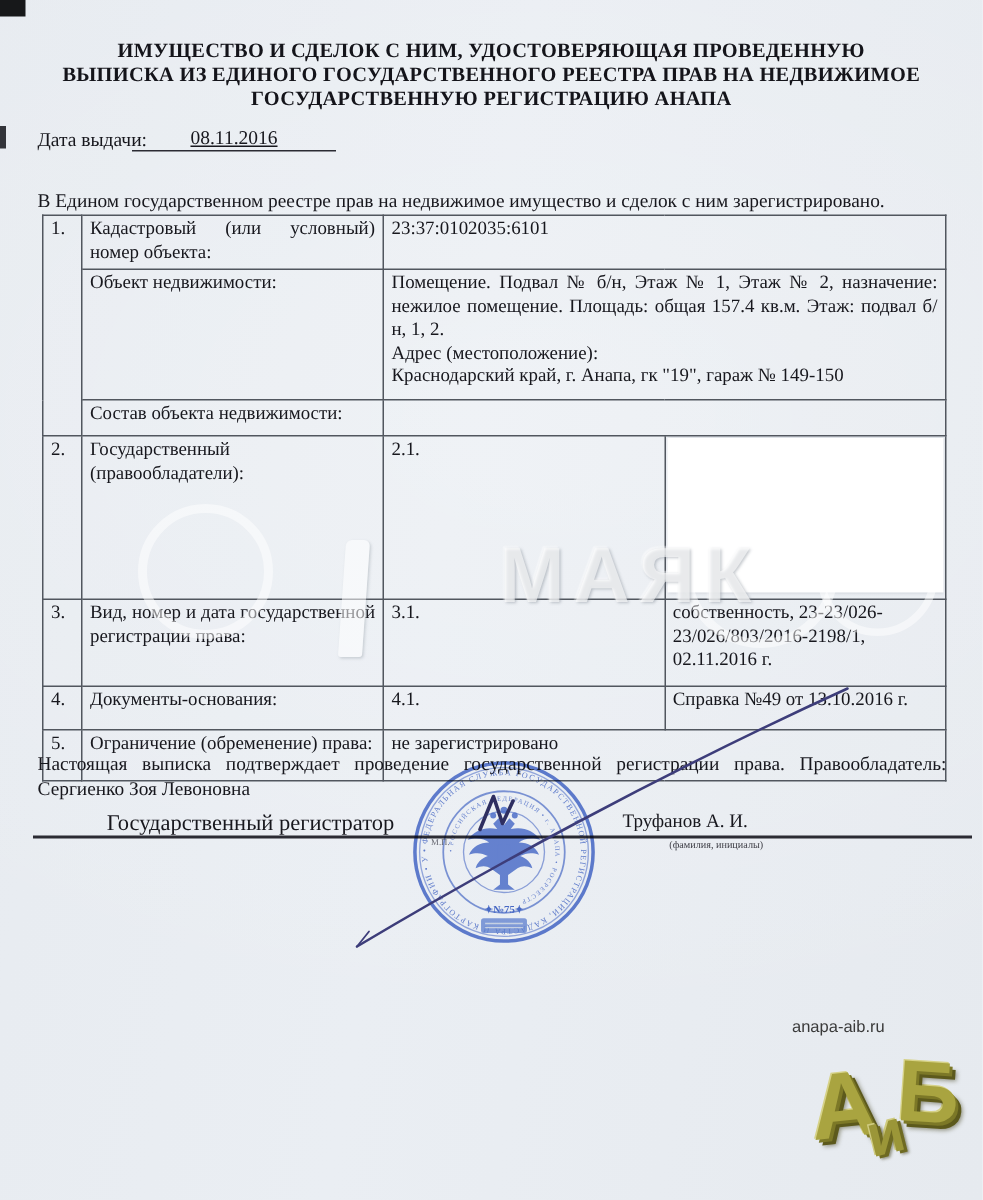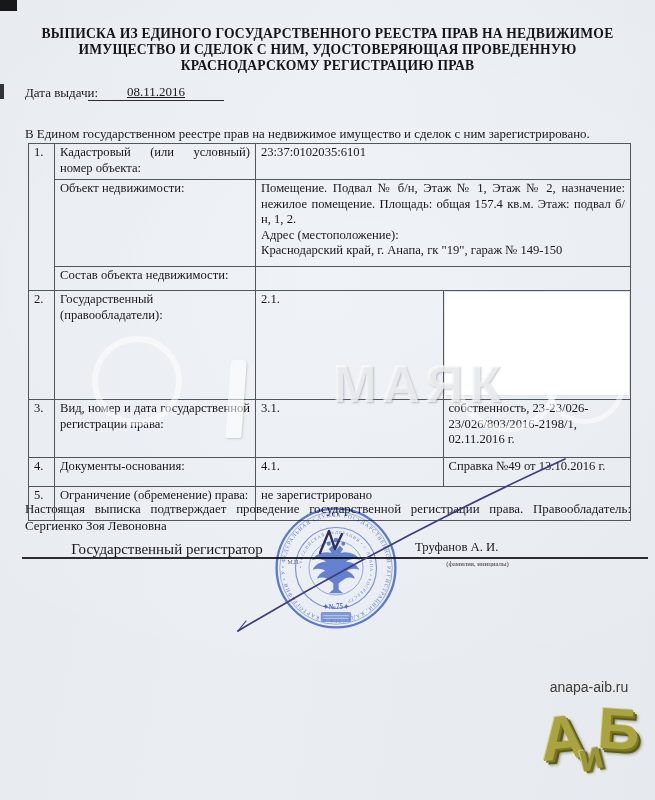--- a/index.html
+++ b/index.html
@@ -79,23 +79,23 @@
     font-size:19.5px;letter-spacing:2px;
     color:rgba(170,190,190,.55);
     text-shadow:1px 1px 1px rgba(255,255,255,.6);
   }
 
   .stamp{position:absolute;left:264px;top:496px;width:144px;height:144px;z-index:40;
     mix-blend-mode:multiply;opacity:.95;}
   .sign-strokes{position:absolute;inset:0;z-index:45;pointer-events:none;}
 
   .site-url{
-    position:absolute;left:528px;top:679px;width:122px;text-align:center;
+    position:absolute;left:528px;top:679px;width:122px;text-align:left;
     font-family:"Liberation Sans","DejaVu Sans",sans-serif;
-    font-size:14px;color:#3a3a3a;z-index:50;
+    font-size:11px;color:#3a3a3a;z-index:50;
   }
   .aib-logo{position:absolute;left:540px;top:700px;width:105px;height:92px;z-index:50;
     font-family:"Liberation Sans","DejaVu Sans",sans-serif;font-weight:bold;color:#a9a440;}
   .aib-a{
     position:absolute;left:0px;top:8px;font-size:62px;line-height:60px;transform:rotate(-6deg);
     text-shadow:2px 2px 0 #7c7827,4px 4px 0 #5c591c,5px 5px 3px rgba(60,58,20,.5),-1px -1px 0 #d6d288;
   }
   .aib-i{
     position:absolute;left:38px;top:36px;font-size:40px;line-height:40px;transform:rotate(-14deg);
     color:#9b9638;
@@ -108,23 +108,23 @@
 </style>
 </head>
 <body>
 
 <div class="page">
 
   <div class="corner-mark"></div>
   <div class="edge-mark"></div>
 
   <div class="doc-title">
+    <span class="cell-block">ИМУЩЕСТВО И СДЕЛОК С НИМ, УДОСТОВЕРЯЮЩАЯ ПРОВЕДЕННУЮ</span>
     <span class="cell-block">ВЫПИСКА ИЗ ЕДИНОГО ГОСУДАРСТВЕННОГО РЕЕСТРА ПРАВ НА НЕДВИЖИМОЕ</span>
-    <span class="cell-block">ИМУЩЕСТВО И СДЕЛОК С НИМ, УДОСТОВЕРЯЮЩАЯ ПРОВЕДЕННУЮ</span>
-    <span class="cell-block">КРАСНОДАРСКОМУ РЕГИСТРАЦИЮ ПРАВ</span>
+    <span class="cell-block">ГОСУДАРСТВЕННУЮ РЕГИСТРАЦИЮ АНАПА</span>
   </div>
 
   <div class="date-row">
     <span class="date-label">Дата выдачи:</span>
     <span class="date-value">08.11.2016</span>
   </div>
 
   <div class="intro">В Едином государственном реестре прав на недвижимое имущество и сделок с ним зарегистрировано.</div>
 
   <table class="reg">

